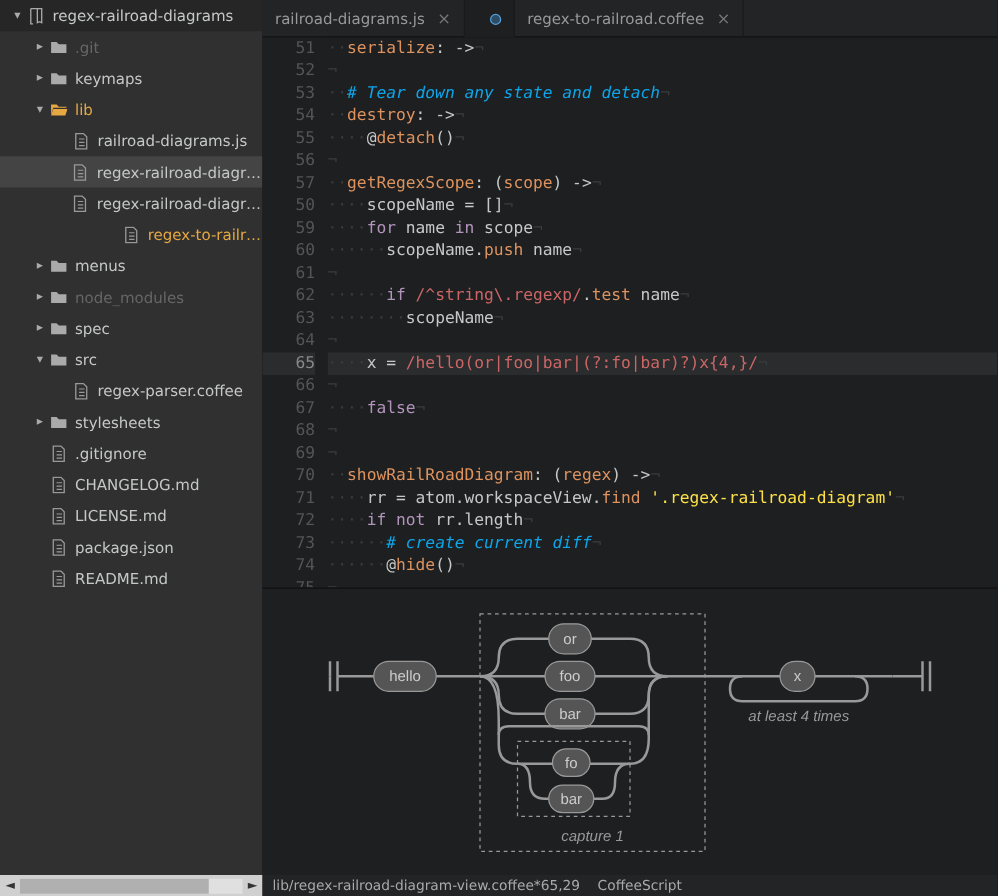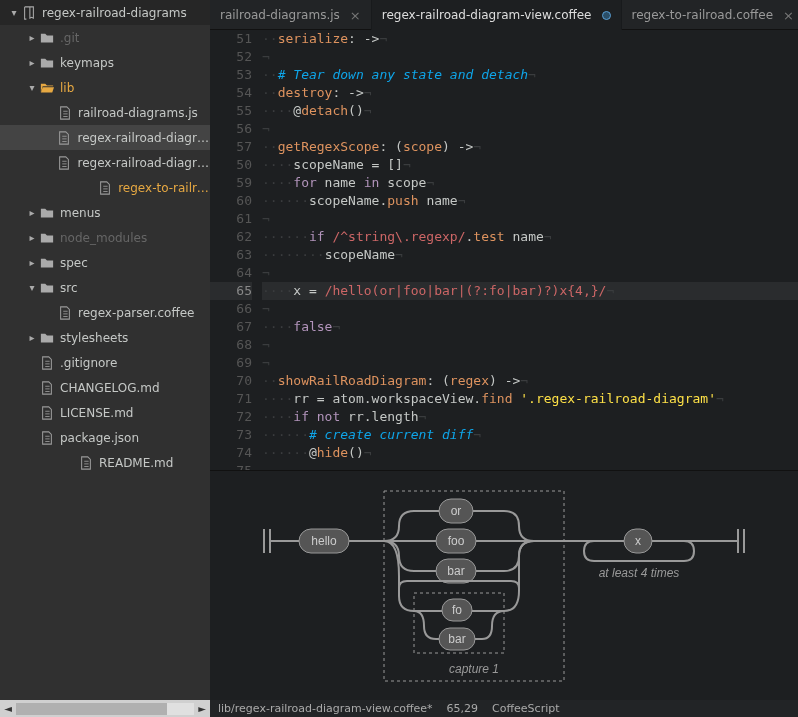--- a/index.html
+++ b/index.html
@@ -36,21 +36,21 @@
 .fn{color:#de935f}
 .str{color:#fde047}
 .rgx{color:#cc6666}
 .op{color:#c5c8c6}
 .param{color:#de935f}
 .cm{color:#0ea5e9;font-style:italic}
 .diagram{height:230px;background:#1d1f21;display:flex;align-items:center;justify-content:center;border-top:1px solid #111}
 .diagram svg{display:block}
 .statusbar{height:17px;background:#222426;display:flex;align-items:center;font-size:11px;color:#aaa}
 .sb-file{margin-left:8px}
-.sb-pos{margin-left:14px}
+.sb-pos{}
 .sb-lang{margin-left:14px}
 .hscroll{height:17px;background:#d0d0d0;display:flex;align-items:center;width:210px}
 .hscroll .btn{width:16px;height:16px;display:flex;align-items:center;justify-content:center;color:#333;font-size:10px}
 .hscroll .track{flex:1;height:12px;background:#e0e0e0;position:relative}
 .hscroll .thumb{position:absolute;left:0;width:85%;height:12px;background:#b0b0b0}
 .bottom{display:flex;height:17px}
 .d-node{fill:#555;stroke:#999;stroke-width:1}
 .d-text{fill:#ccc;font-family:sans-serif;font-size:12px;text-anchor:middle;dominant-baseline:central}
 .d-label{fill:#999;font-family:sans-serif;font-size:12px;font-style:italic;text-anchor:middle}
 .d-line{stroke:#999;stroke-width:2;fill:none}
@@ -226,39 +226,38 @@
       <div class="tree-row" style="padding-left: 26px;">
         <span class="chevron">&nbsp;</span>
         <span class="icon i-file" style="color: rgb(153, 153, 153);">
           <svg width="14" height="14" viewBox="0 0 16 16">
             <path d="M3 1h7l3 3v11H3z" fill="none" stroke="currentColor" stroke-width="1.2"></path>
             <path d="M6 6h5M6 9h5M6 12h5" stroke="currentColor" stroke-width="1"></path>
           </svg>
         </span>
         <span class="label">package.json</span>
       </div>
-      <div class="tree-row" style="padding-left: 26px; margin-left: 39px;">
+      <div class="tree-row" style="padding-left: 26px;">
         <span class="chevron">&nbsp;</span>
         <span class="icon i-file" style="color: rgb(153, 153, 153);">
           <svg width="14" height="14" viewBox="0 0 16 16">
             <path d="M3 1h7l3 3v11H3z" fill="none" stroke="currentColor" stroke-width="1.2"></path>
             <path d="M6 6h5M6 9h5M6 12h5" stroke="currentColor" stroke-width="1"></path>
           </svg>
         </span>
         <span class="label">README.md</span>
       </div>
     </div>
   <div class="editor-area">
     <div class="tabs" id="tabs">
         <div class="tab">
           <span>railroad-diagrams.js</span>
           <span class="tab-close">×</span>
         </div>
         <div class="tab active">
-          <span>regex-railroad-diagram-view.coffee</span>
           <span class="tab-mod"></span>
         </div>
         <div class="tab">
           <span>regex-to-railroad.coffee</span>
           <span class="tab-close">×</span>
         </div>
       </div>
     <div class="code-pane">
       <div class="gutter" id="gutter">
           <div class="ln">51</div>

